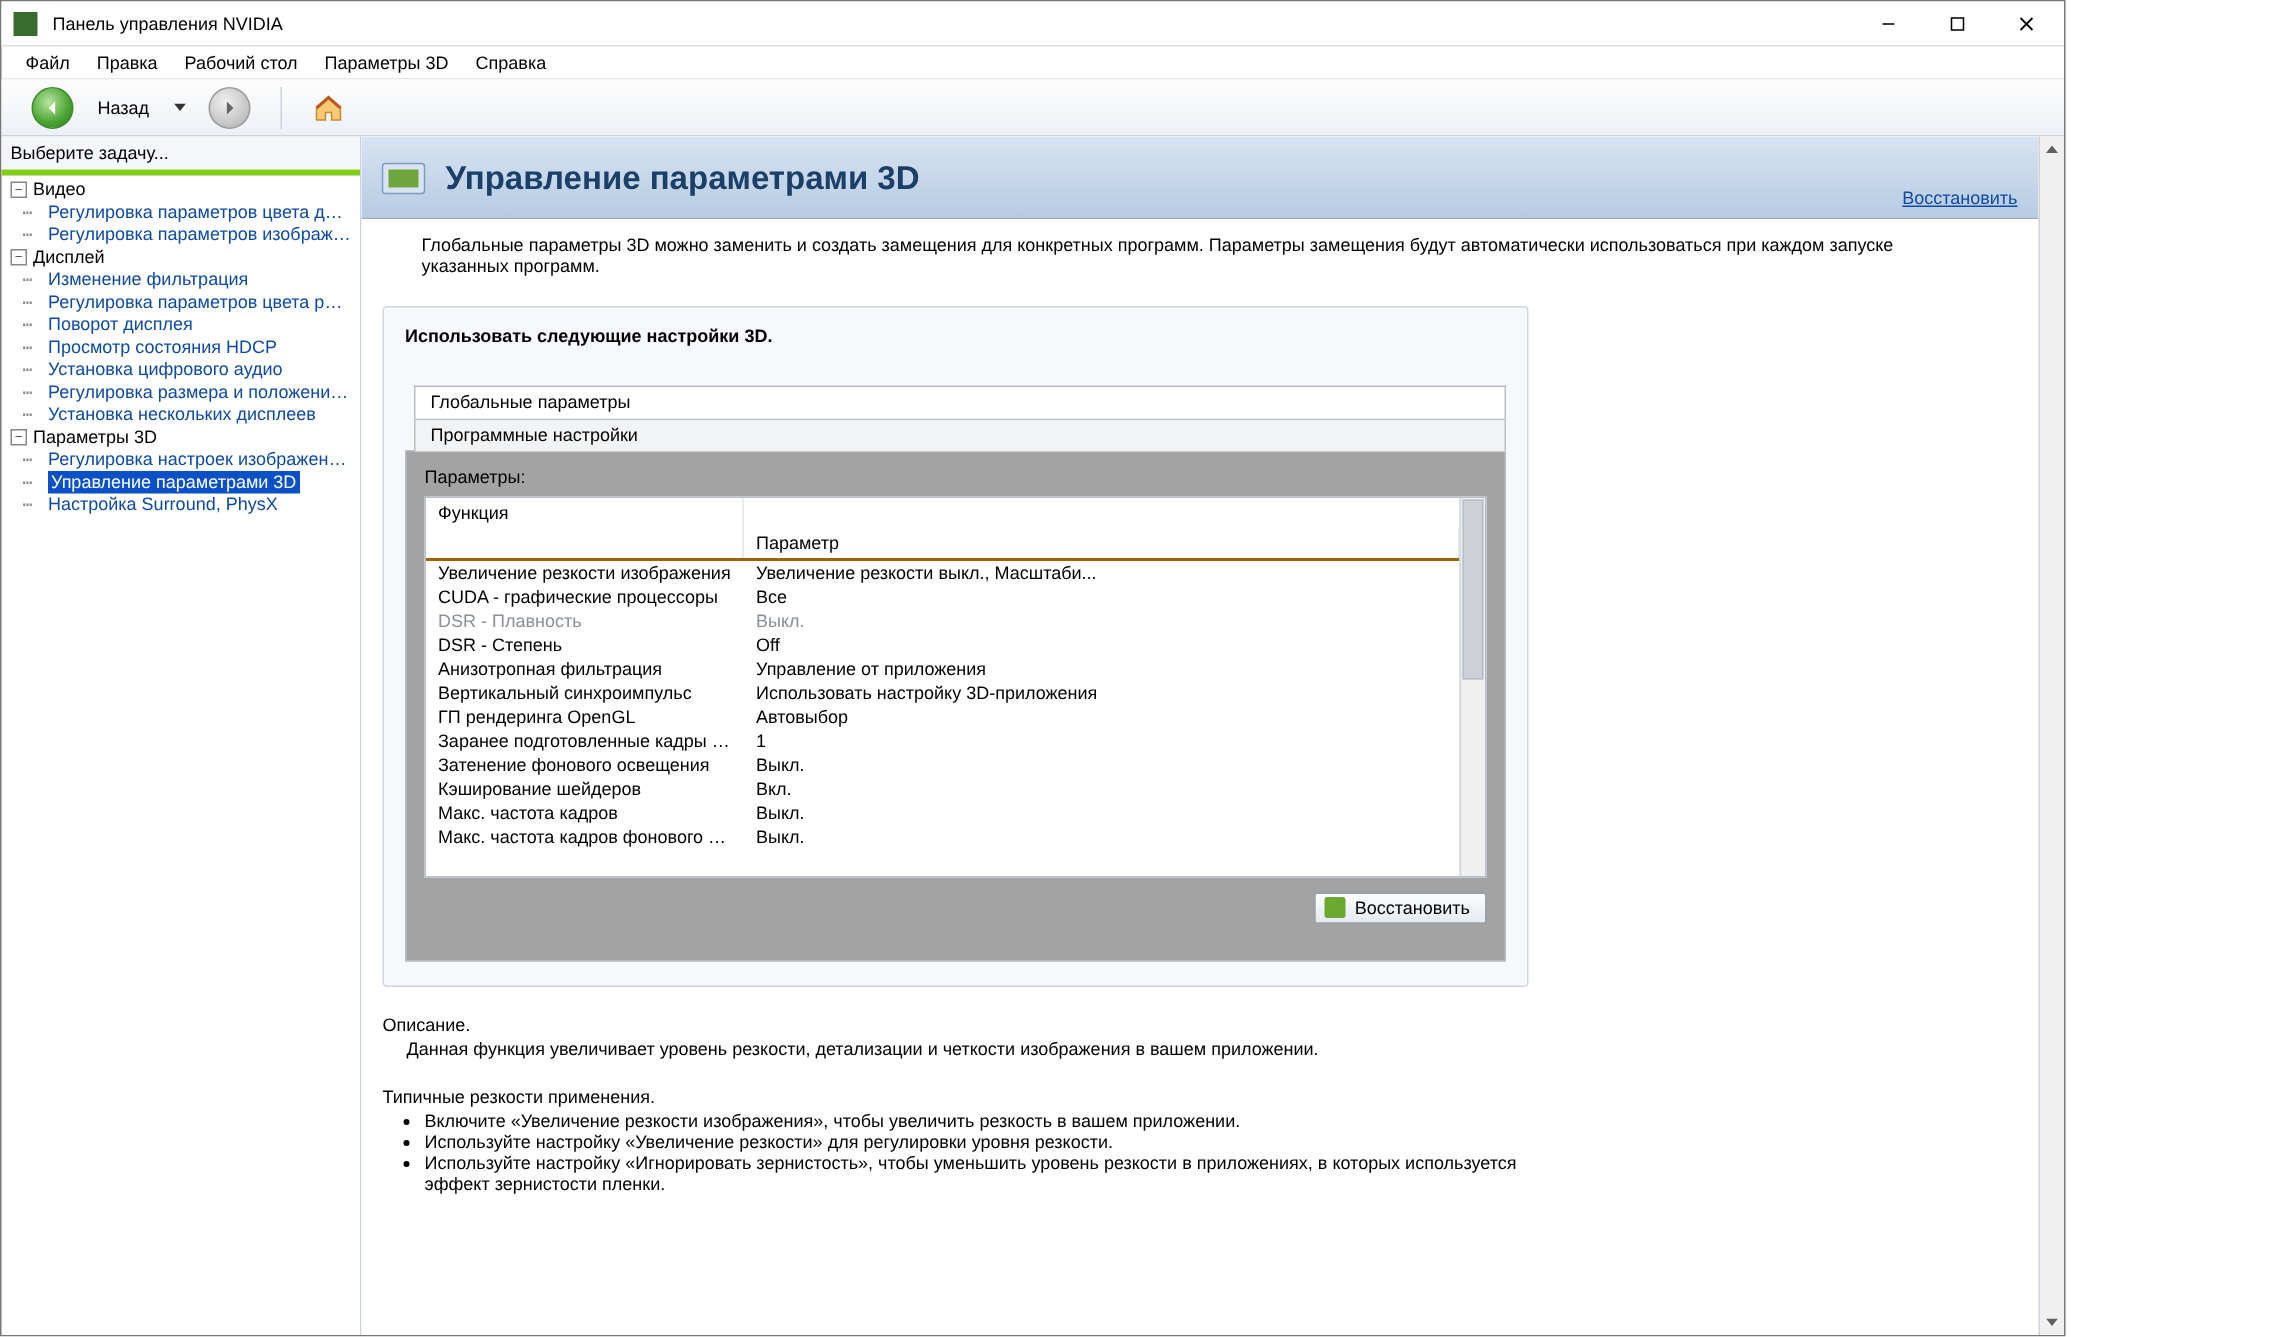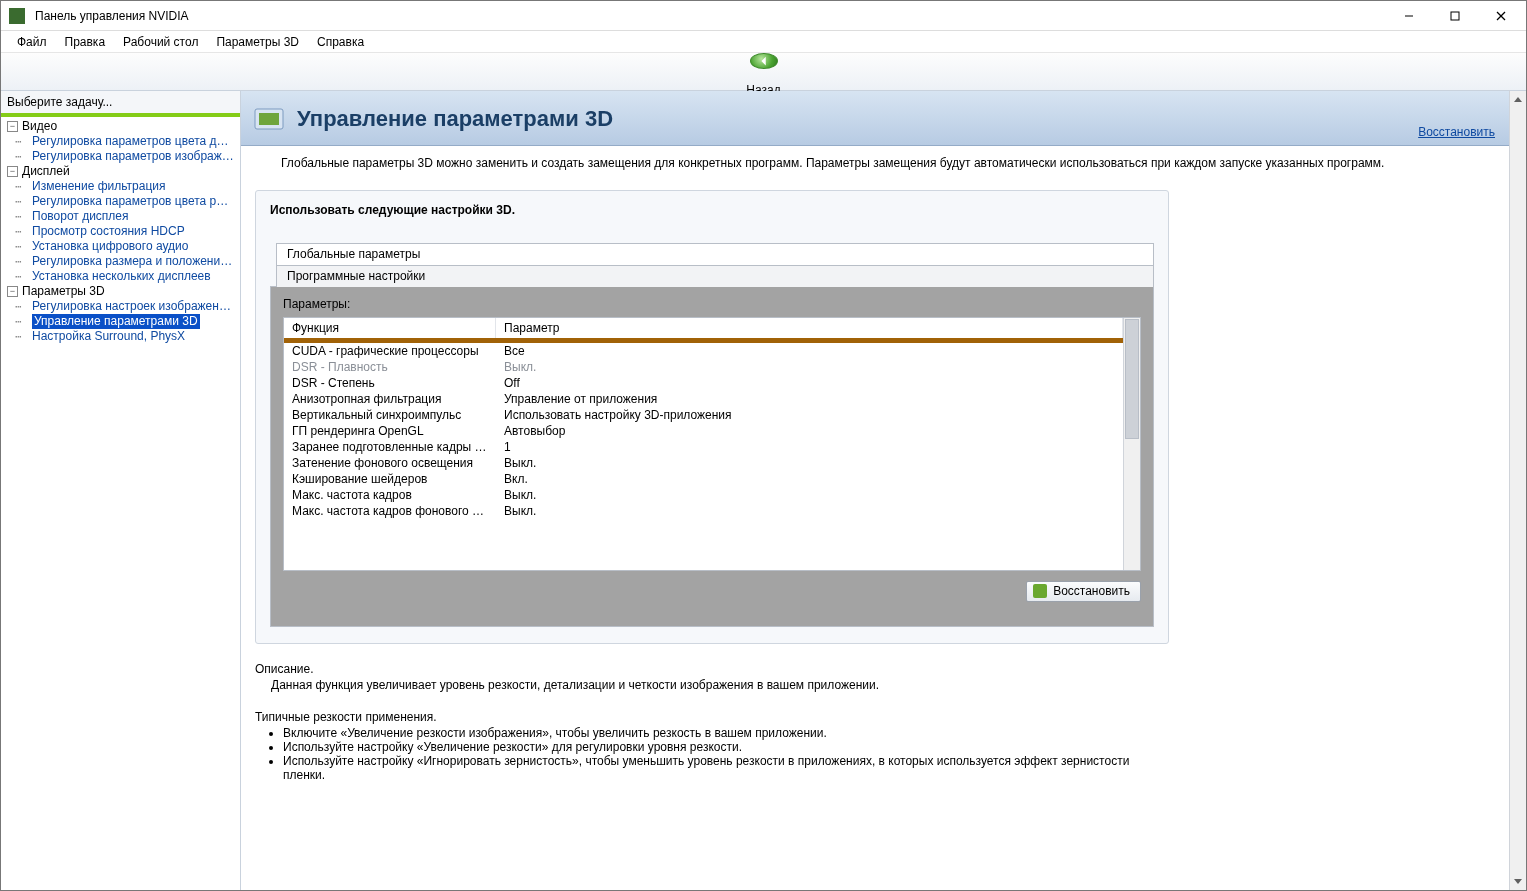--- a/index.html
+++ b/index.html
@@ -1,26 +1,26 @@
 <!DOCTYPE html>
 <html><head>
 <meta charset="utf-8">
 <style>
 * { margin: 0; padding: 0; box-sizing: border-box; font-family: "Segoe UI", Tahoma, sans-serif; }
 body { background: #fff; font-size: 12px; color: #000; overflow: hidden; }
-.window { width: 1527px; height: 891px; border: 1px solid #777; background: #fff; display: flex; flex-direction: column; }
+.window { width: 1377px; height: 891px; border: 1px solid #777; background: #fff; display: flex; flex-direction: column; }
 .titlebar { height: 30px; background: #fff; display: flex; align-items: center; padding: 0 2px; border-bottom: 1px solid #ddd; }
 .titlebar-icon { width: 16px; height: 16px; background: #3a6b2f; margin: 0 6px; display:inline-block; }
 .titlebar-text { flex: 1; font-size: 12px; padding-left: 4px; }
 .titlebar-btns { display: flex; }
 .titlebar-btn { width: 46px; height: 30px; display: flex; align-items: center; justify-content: center; }
 .titlebar-btn svg { width: 10px; height: 10px; }
 .menubar { height: 22px; display: flex; align-items: center; padding: 0 8px; gap: 2px; border-bottom: 1px solid #e6e6e6; }
 .menu-item { padding: 2px 8px; font-size: 12px; }
-.toolbar { height: 38px; background: linear-gradient(#fdfdfd,#edf1f6); border-bottom: 1px solid #c9d2dd; display: flex; align-items: center; padding: 0 20px; gap: 14px; flex-direction: column; }
+.toolbar { height: 38px; background: linear-gradient(#fdfdfd,#edf1f6); border-bottom: 1px solid #c9d2dd; display: flex; align-items: center; padding: 0 20px; gap: 14px; }
 .nav-back { width: 28px; height: 28px; border-radius: 50%; background: radial-gradient(circle at 40% 35%, #b7e69d, #4aa331 60%, #2f7b20); display:flex; align-items:center; justify-content:center; border:1px solid #3d8a2a; }
 .nav-back svg{ width:14px; height:14px; fill:#fff;}
 .nav-label { font-size:12px; margin:0 2px; }
 .nav-drop { width:10px; display:flex; align-items:center; justify-content:center;}
 .nav-fwd { width: 28px; height: 28px; border-radius: 50%; background: radial-gradient(circle at 40% 35%, #f0f0f0, #c8c8c8 60%, #a9a9a9); display:flex; align-items:center; justify-content:center; border:1px solid #999; }
 .nav-fwd svg{ width:14px; height:14px; fill:#666;}
 .tb-sep { width:1px; height:28px; background:#c9d2dd; margin:0 6px;}
 .home-icon { width:22px; height:22px; }
 .body-row { flex:1; display:flex; min-height:0; }
 .sidebar { width: 240px; border-right:1px solid #c9d2dd; display:flex; flex-direction:column; min-height:0; }
@@ -44,24 +44,24 @@
 .page-desc { padding: 10px 40px; font-size:12px; }
 .settings-panel { margin: 10px 340px 10px 14px; border:1px solid #cfd6df; border-radius:3px; background:#f6f8fb; padding: 12px 14px 16px; }
 .settings-title { font-weight:bold; font-size:12px; margin-bottom:25px; }
 .tabs { display:flex; margin-left:6px;flex-direction:column; }
 .tab { padding:3px 10px 4px; font-size:12px; border:1px solid #b8bec7; border-bottom:none; background:#f2f3f5; margin-right:0; position:relative; top:1px; }
 .tab.active { background:#fff; z-index:2; }
 .tab-body { border:1px solid #b8bec7; background:#a3a3a3; padding:10px 12px 24px; }
 .params-label { font-size:12px; margin-bottom:6px; }
 .grid-wrap { border:1px solid #b8bec7; height:254px; position:relative; background:#fff; display:flex;}
 .grid-table { flex:1; overflow:hidden;}
-.grid-header { display:flex; border-bottom:5px solid #a16207; font-size:12px; background:#fff; }
+.grid-header { display:flex; border-bottom:2px solid #a16207; font-size:12px; background:#fff; }
 .gh-cell { padding:3px 8px; border-right:1px solid #e2e5ea; }
 .gh-f { width:212px; }
-.gh-p { flex:1; }
+.gh-p { flex:1;margin-top:20px; }
 .grid-rows { }
 .g-row { display:flex; font-size:12px; }
 .g-row .c1 { width:212px; padding:1px 8px; overflow:hidden; text-overflow:ellipsis; white-space:nowrap; }
 .g-row .c2 { flex:1; padding:1px 8px; overflow:hidden; text-overflow:ellipsis; white-space:nowrap; }
 .g-row.disabled { color:#8a8f97; }
 .grid-scroll { width:17px; background:#f0f0f0; border-left:1px solid #d0d4da; position:relative;}
 .grid-thumb { position:absolute; left:1px; right:1px; top:1px; height:120px; background:#cdd1d7; border:1px solid #b8bec7;}
 .restore-btn-row { display:flex; justify-content:flex-end; margin-top:10px; }
 .restore-btn { border:1px solid #9aa1ab; background:linear-gradient(#fbfcfd,#e6eaef); padding:2px 10px 3px 6px; font-size:12px; display:flex; align-items:center; gap:6px; border-radius:2px;}
 .nv-dot { width:14px; height:14px; background:#6aa82f; border-radius:2px; display:inline-block;}
@@ -246,20 +246,24 @@
           <div class="tab-body">
             <div class="params-label">Параметры:</div>
             <div class="grid-wrap">
               <div class="grid-table">
                 <div class="grid-header">
                   <div class="gh-cell gh-f">Функция</div>
                   <div class="gh-cell gh-p">Параметр</div>
                 </div>
                 <div class="grid-rows" id="grid-rows">
                     <div class="g-row">
+                      <div class="c1">Увеличение резкости изображения</div>
+                      <div class="c2">Увеличение резкости выкл., Масштаби...</div>
+                    </div>
+                    <div class="g-row">
                       <div class="c1">CUDA - графические процессоры</div>
                       <div class="c2">Все</div>
                     </div>
                     <div class="g-row disabled">
                       <div class="c1">DSR - Плавность</div>
                       <div class="c2">Выкл.</div>
                     </div>
                     <div class="g-row">
                       <div class="c1">DSR - Степень</div>
                       <div class="c2">Off</div>

